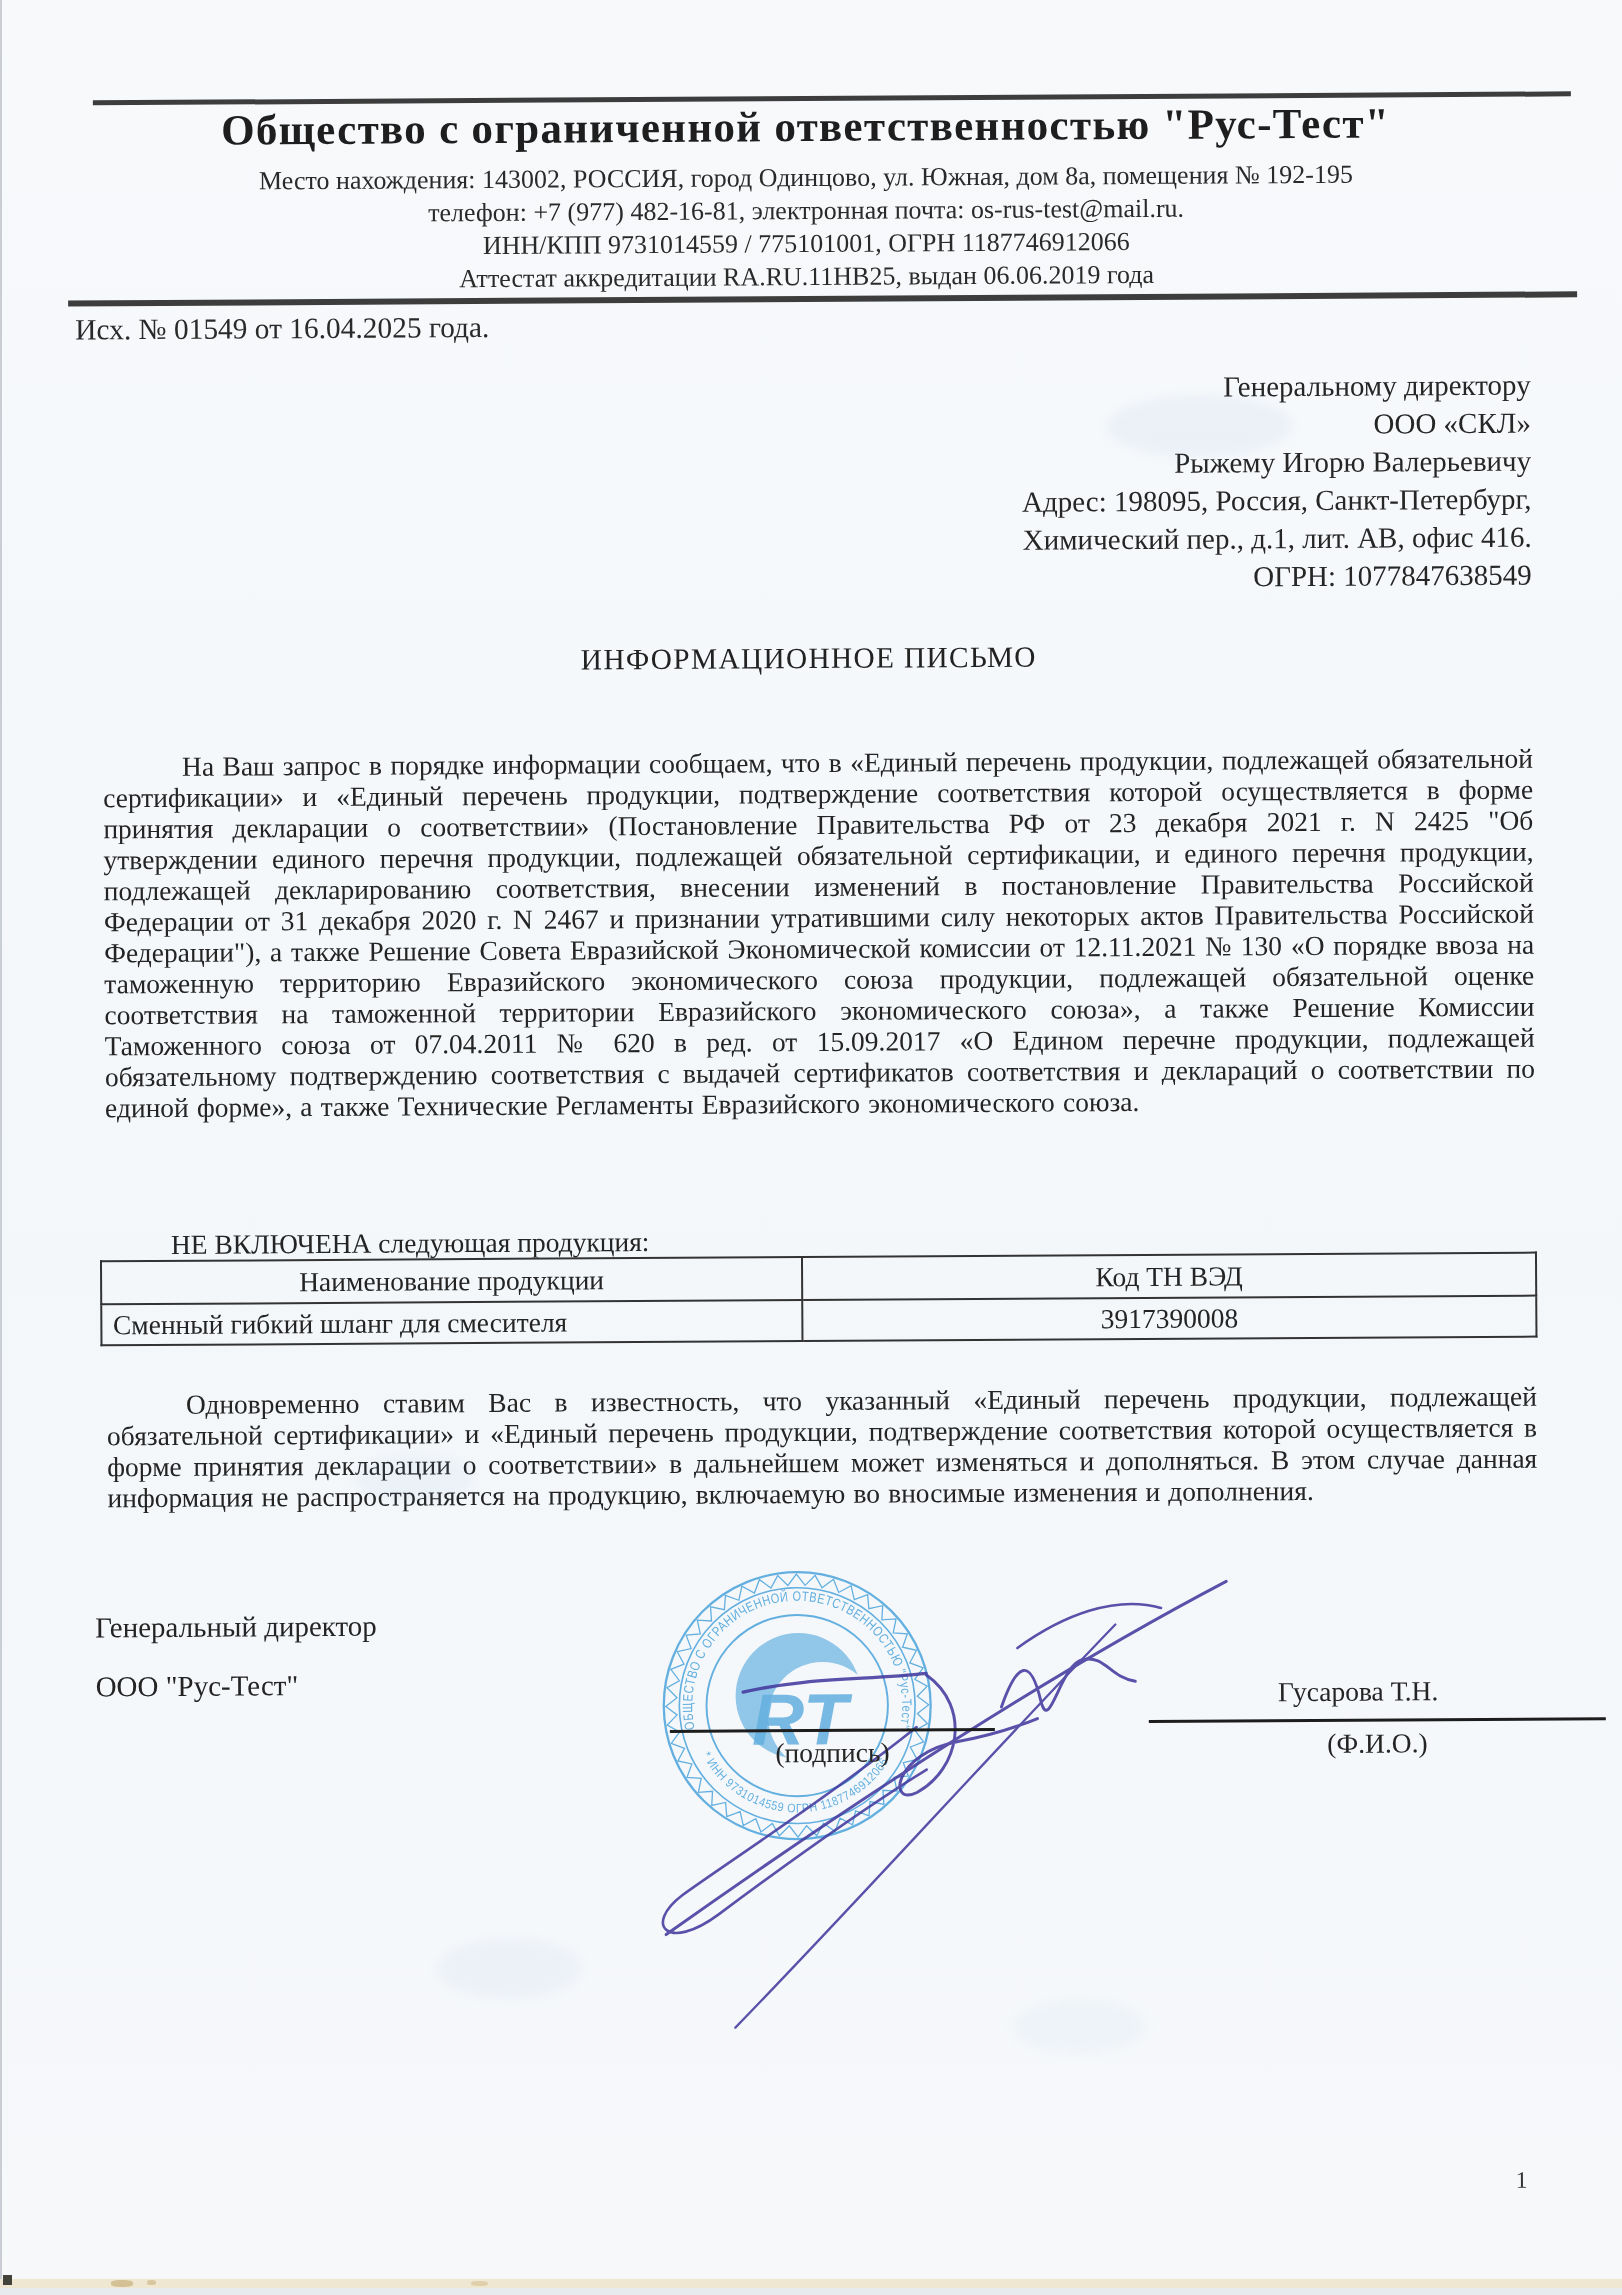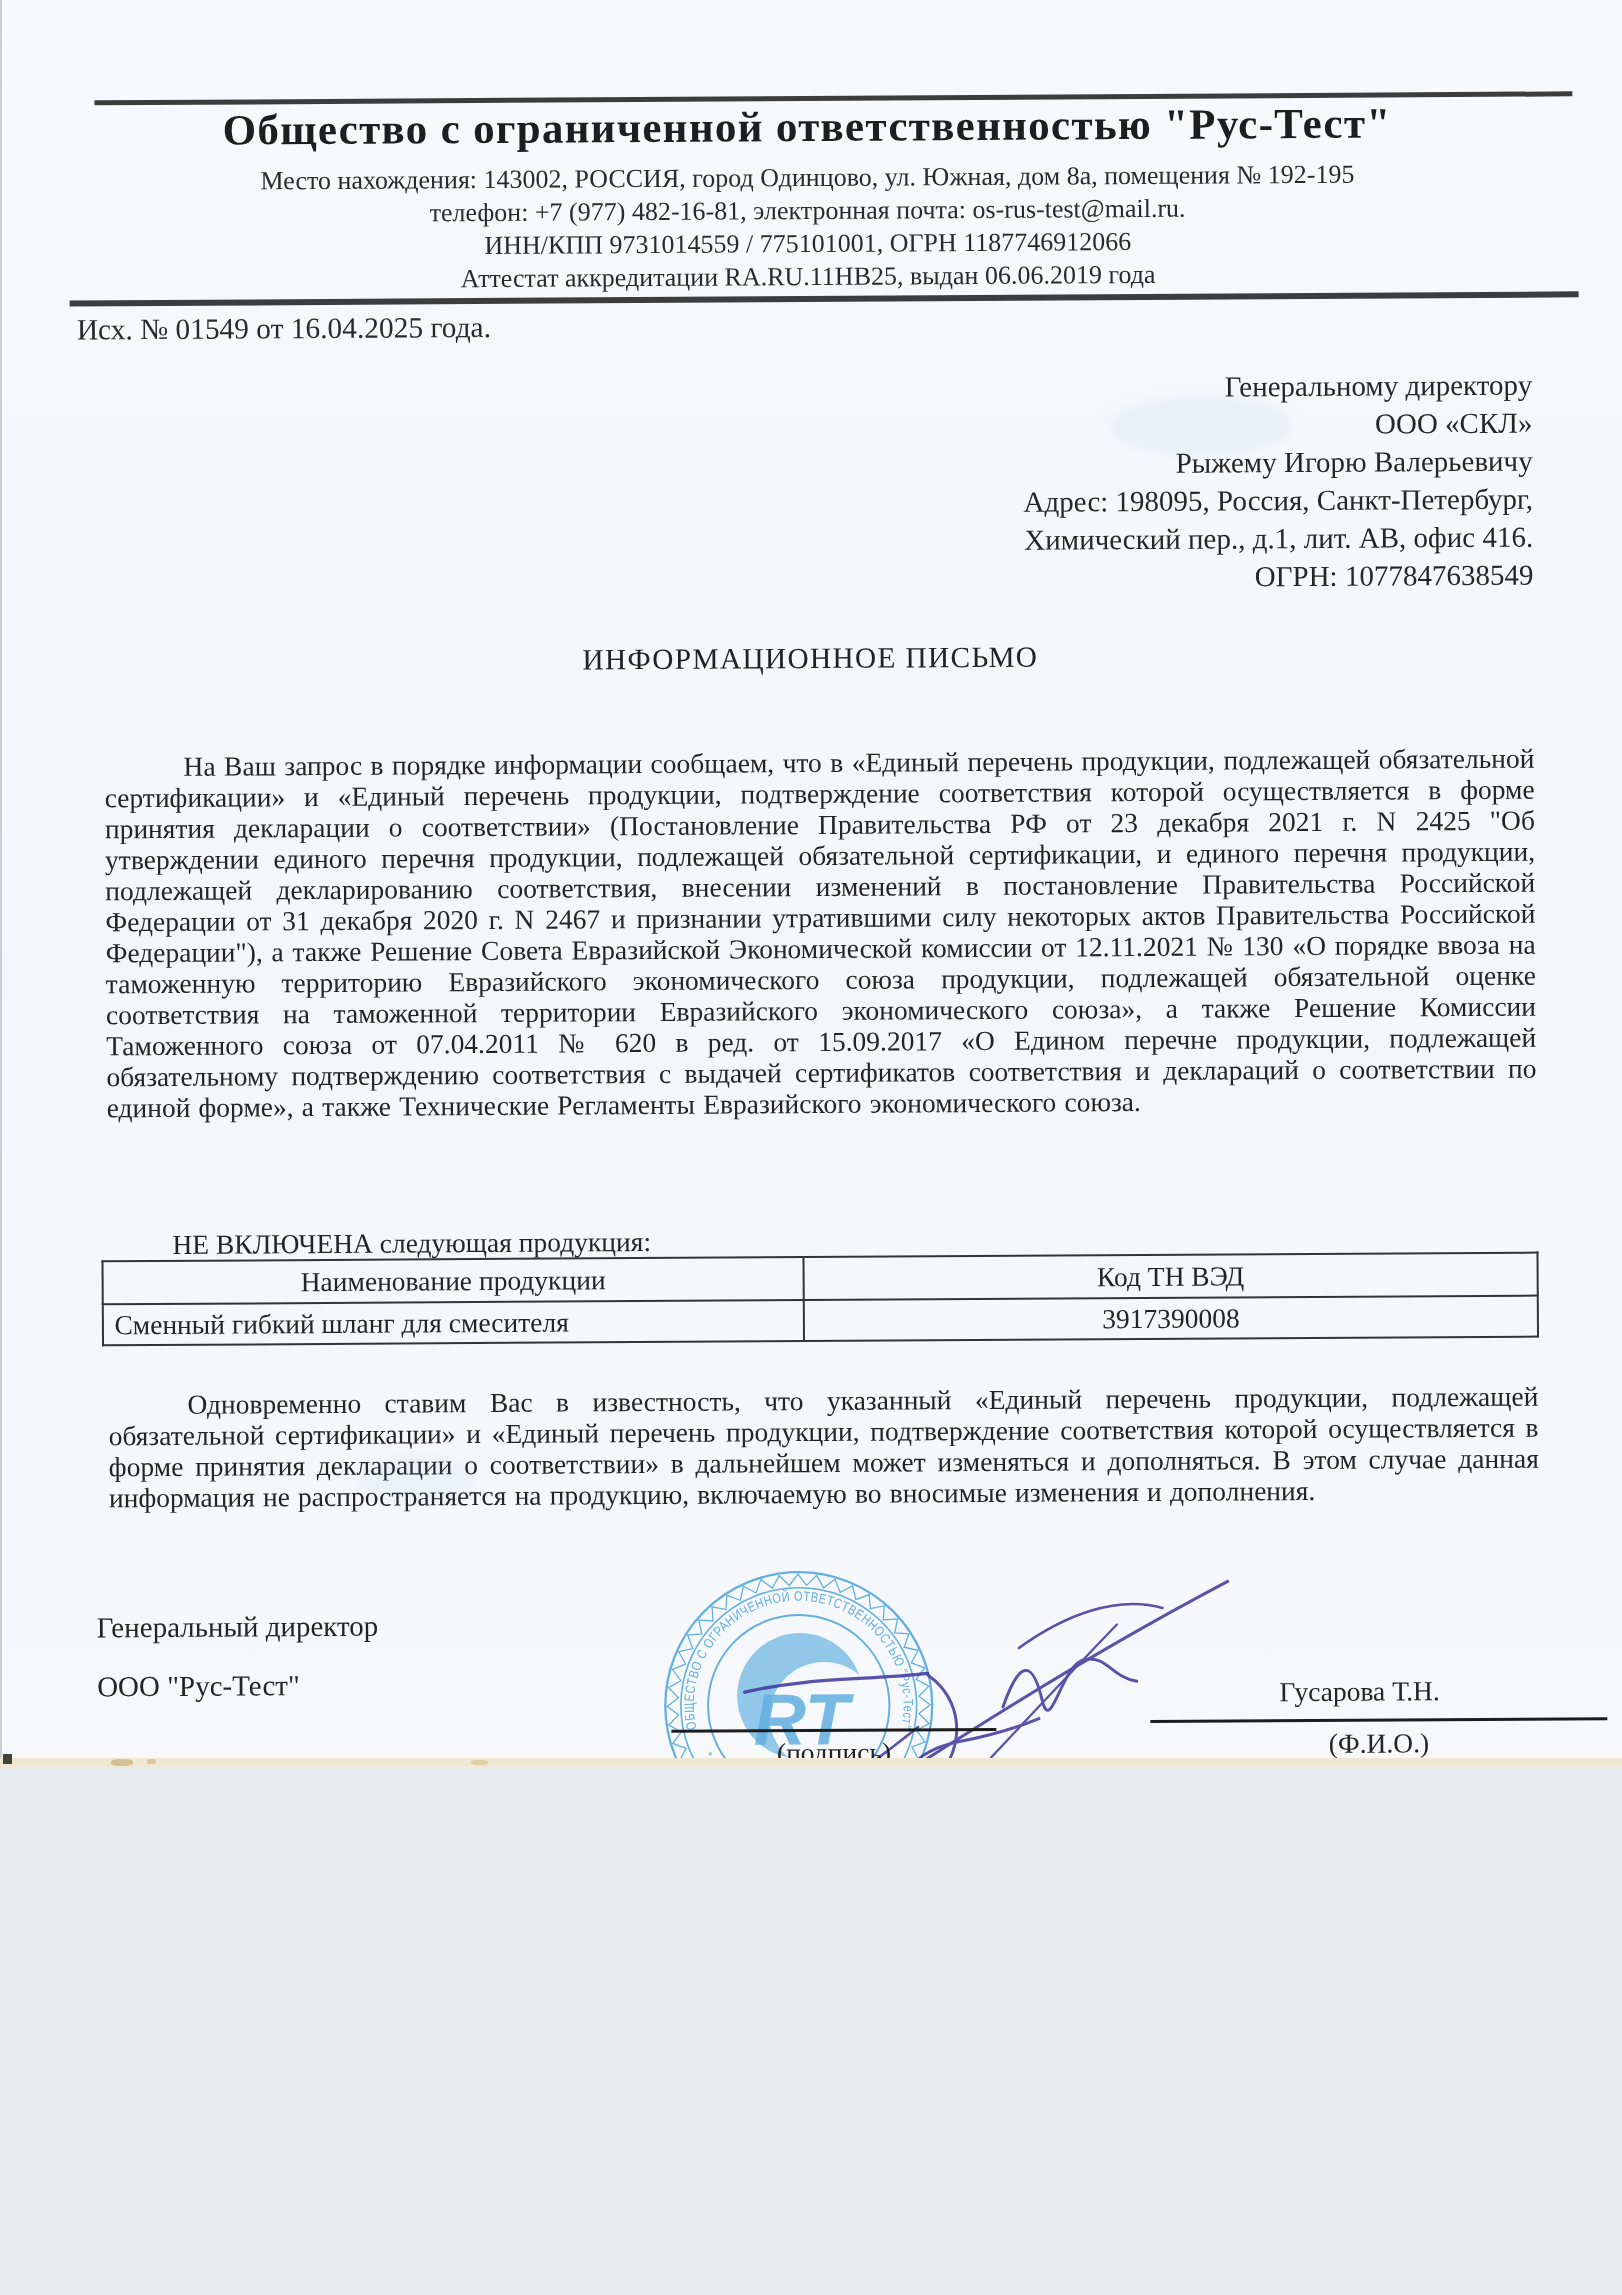--- a/index.html
+++ b/index.html
@@ -2,21 +2,21 @@
 <html lang="ru" style="font-size:10.5px"><head>
 <meta charset="utf-8">
 <style>
   html,body{margin:0;padding:0;}
   body{
     width:1623px;height:2295px;
     font-family:"Liberation Serif","DejaVu Serif",serif;
     background:#e8ebee;
   }
   .scan{
-    position:relative;width:1623px;height:1767px;overflow:hidden;
+    position:relative;width:1623px;height:2288px;overflow:hidden;
     background:linear-gradient(180deg,#f7f9fb 0%,#f4f7fa 55%,#f6f8fa 100%);
     color:#242424;
   }
   .sheet{
     position:absolute;inset:0;
     transform:rotate(-0.35deg);
     transform-origin:50% 48%;
   }
   
   .rule{position:absolute;background:#3d3d3d;}

